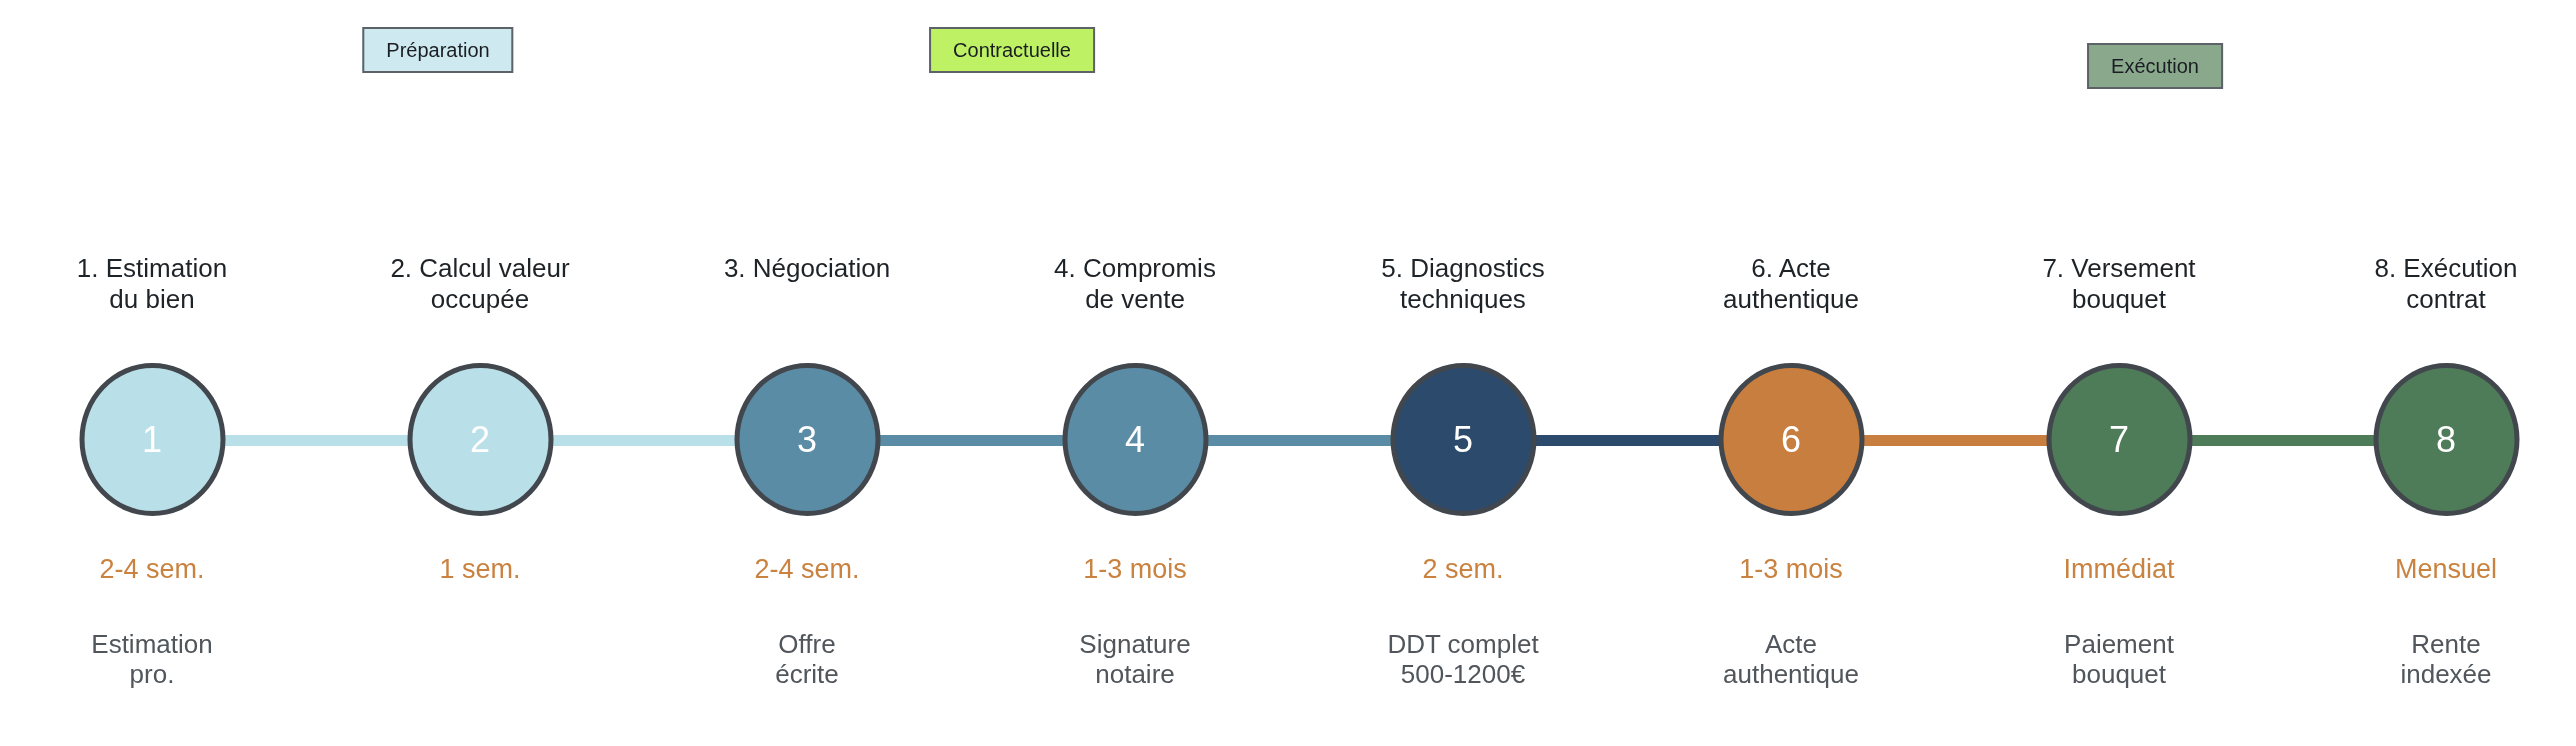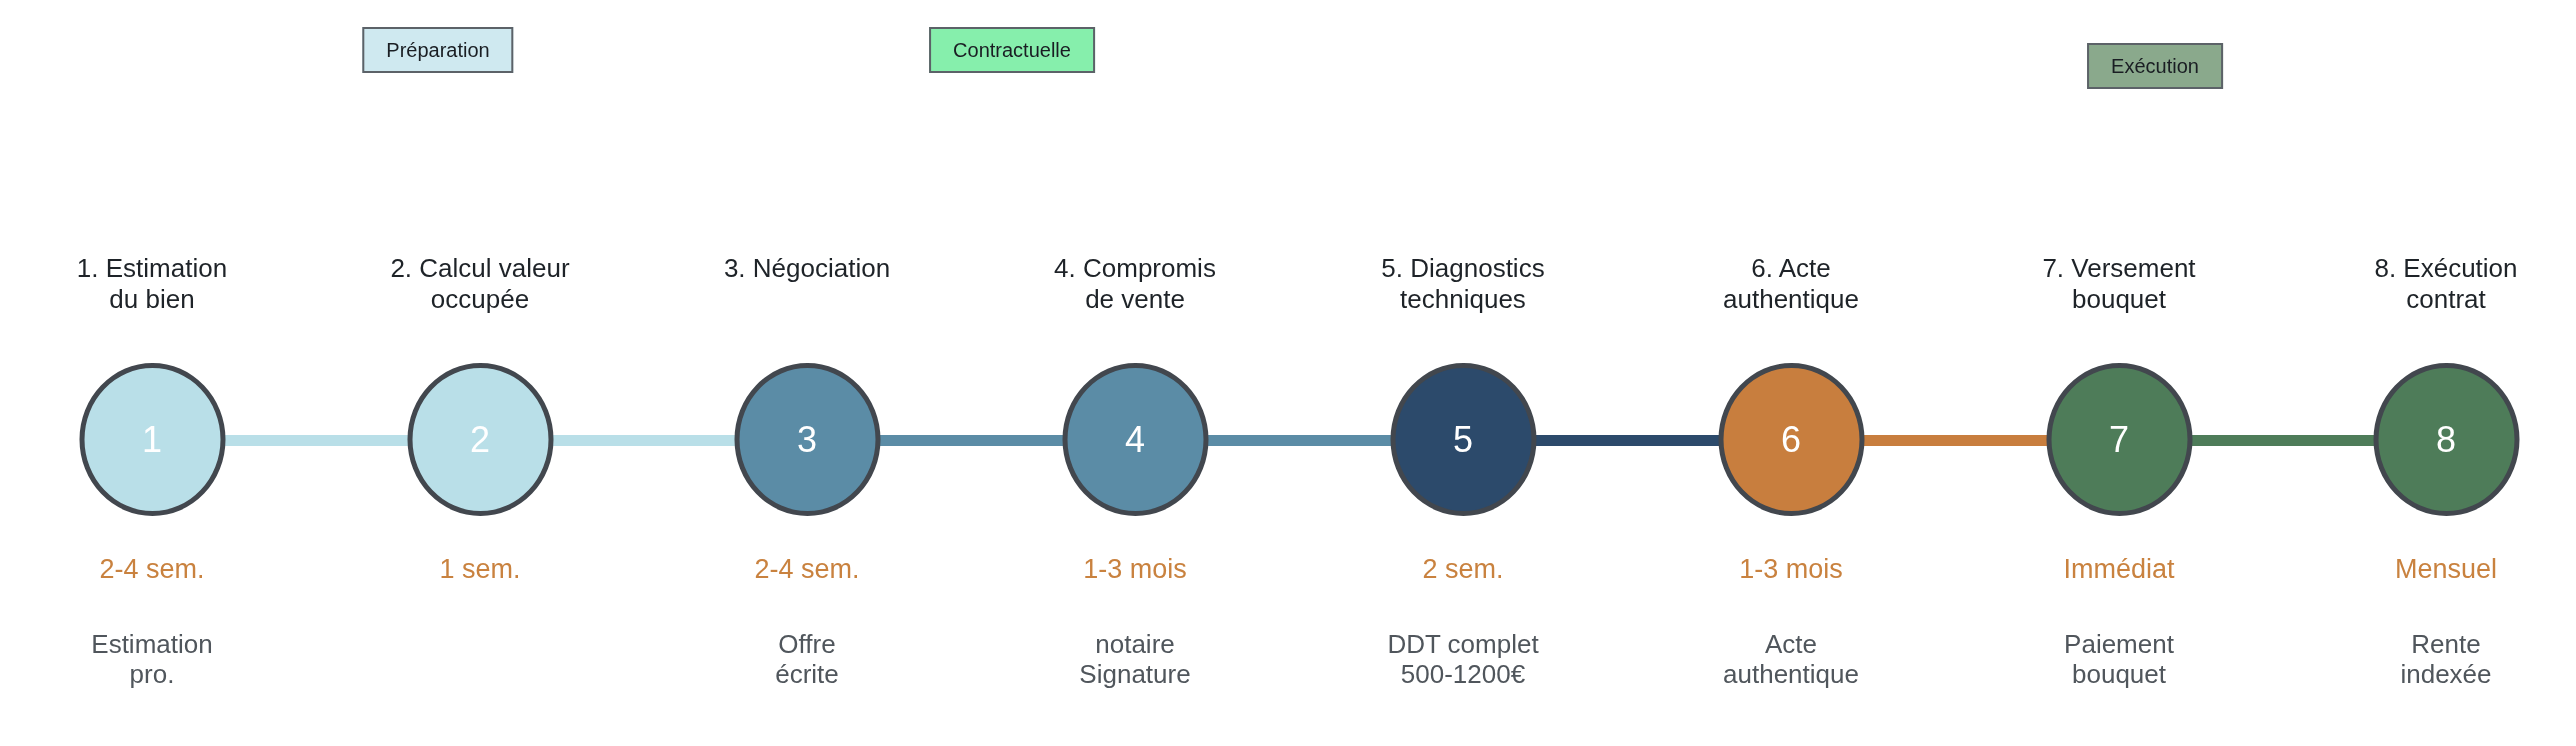--- a/index.html
+++ b/index.html
@@ -85,21 +85,21 @@
     top: 629px; left: 0; right: 0;
     font-size: 26px;
     line-height: 30px;
     color: #50565c;
   }
 </style>
 </head>
 <body>
 
 <div class="phase-badge badge-prep" style="background-color: rgb(207, 233, 240);">Préparation</div>
-<div class="phase-badge badge-contr" style="background-color: #86efac;">Contractuelle</div>
+<div class="phase-badge badge-contr" style="background-color: #bef264;">Contractuelle</div>
 <div class="phase-badge badge-exec" style="background-color: rgb(138, 169, 140);">Exécution</div>
 
 <div class="segment" style="left: 152px; background-color: rgb(185, 223, 232);"></div>
 <div class="segment" style="left: 480px; background-color: rgb(185, 223, 232);"></div>
 <div class="segment" style="left: 807px; background-color: rgb(91, 140, 166);"></div>
 <div class="segment" style="left: 1135px; background-color: rgb(91, 140, 166);"></div>
 <div class="segment" style="left: 1463px; background-color: rgb(44, 74, 107);"></div>
 <div class="segment" style="left: 1791px; background-color: rgb(200, 126, 62);"></div>
 <div class="segment" style="left: 2119px; background-color: rgb(78, 124, 89);"></div>
 
@@ -148,22 +148,22 @@
 <div class="step s4">
   <div class="step-title">
     <div>4. Compromis</div>
     <div>de vente</div>
   </div>
   <div class="step-circle" style="background-color: rgb(91, 140, 166);">
     <span class="step-number">4</span>
   </div>
   <div class="step-duration">1-3 mois</div>
   <div class="step-detail">
+    <div>Signature</div>
     <div>notaire</div>
-    <div>Signature</div>
   </div>
 </div>
 
 <div class="step s5">
   <div class="step-title">
     <div>5. Diagnostics</div>
     <div>techniques</div>
   </div>
   <div class="step-circle" style="background-color: rgb(44, 74, 107);">
     <span class="step-number">5</span>

